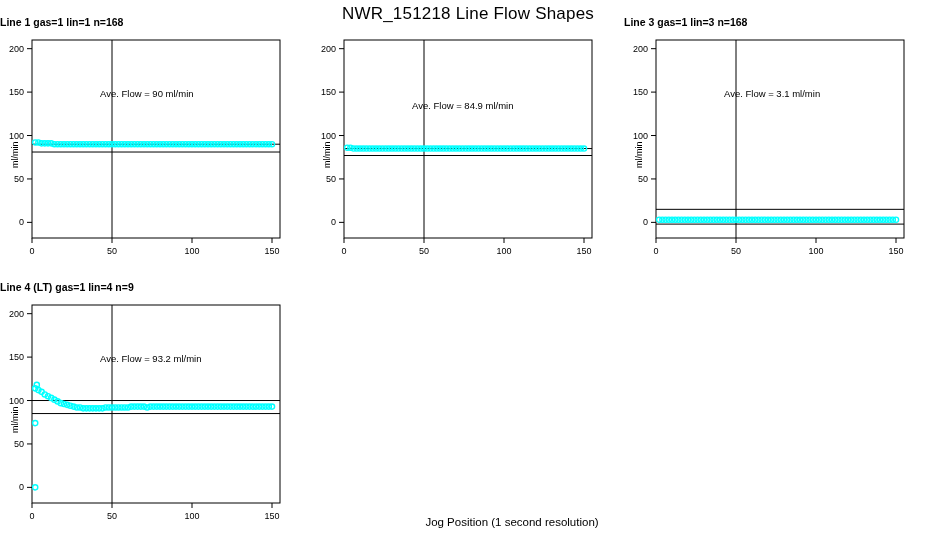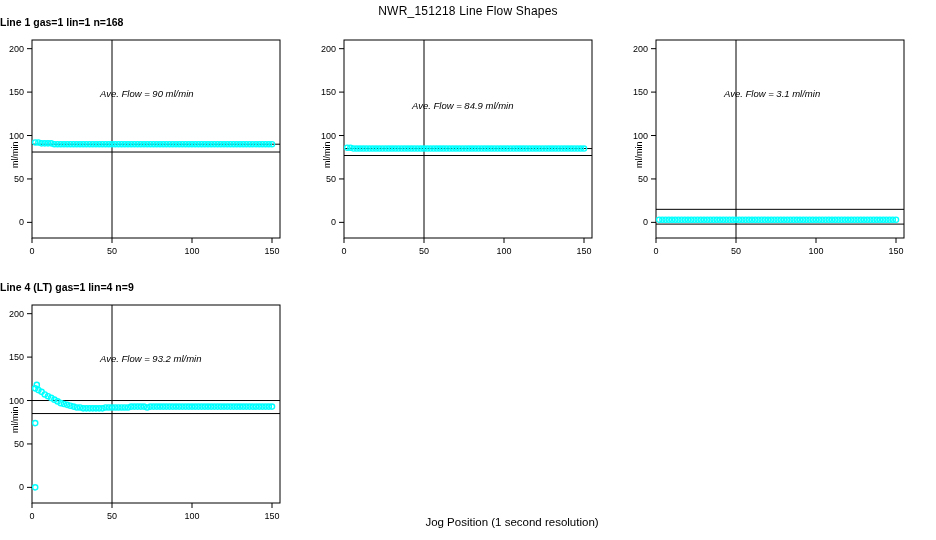--- a/index.html
+++ b/index.html
@@ -14,21 +14,21 @@
     color: #000000;
     position: relative;
     overflow: hidden;
   }
   .page-title {
     position: absolute;
     top: 4px;
     left: 0;
     width: 936px;
     text-align: center;
-    font-size: 12px;
+    font-size: 17px;
     letter-spacing: 0.2px;
   }
   .x-axis-title {
     position: absolute;
     top: 516px;
     left: 0;
     width: 936px;
     text-align: center;
     font-size: 11.5px;
     padding-left: 44px;
@@ -60,21 +60,20 @@
     left: -1px;
     top: 122px;
     transform: rotate(-90deg);
     transform-origin: left top;
     white-space: nowrap;
   }
   .annot {
     position: absolute;
     font-size: 9.5px;
     white-space: nowrap;
-    font-style: italic;
   }
   svg { display: block; }
   .tick-text {
     font-family: "Liberation Sans", sans-serif;
     font-size: 9px;
     fill: #000;
   }
 </style>
 </head>
 <body>
@@ -291,20 +290,21 @@
             <circle cx="230.4" cy="108.55263157894737" r="2.6" fill="none" stroke="#00FFFF" stroke-width="1.4"></circle>
             <circle cx="233.6" cy="108.55263157894737" r="2.6" fill="none" stroke="#00FFFF" stroke-width="1.4"></circle>
             <circle cx="236.8" cy="108.55263157894737" r="2.6" fill="none" stroke="#00FFFF" stroke-width="1.4"></circle>
             <circle cx="240" cy="108.55263157894737" r="2.6" fill="none" stroke="#00FFFF" stroke-width="1.4"></circle>
           </g>
         </svg>
         <div class="annot" style="left: 68px; top: 48px; margin-top: 12px;">Ave. Flow =  84.9 ml/min</div>
       </div>
     </div>
     <div class="panel" style="left: 624px; top: 0px;">
+      <div class="panel-title">Line 3 gas=1 lin=3 n=168</div>
       <div class="plot">
         <div class="axis-label-y" style="left: -22px; top: 128px;">ml/min</div>
         <svg width="290" height="224" viewBox="-34 -4 290 224" style="position: absolute; left: -34px; top: -4px;">
           <rect x="0" y="0" width="248" height="198" fill="none" stroke="#000" stroke-width="1"></rect>
           <line x1="-5" x2="0" y1="182.3684210526316" y2="182.3684210526316" stroke="#000"></line>
           <text x="-8" y="185.3684210526316" text-anchor="end" class="tick-text">0</text>
           <line x1="-5" x2="0" y1="138.94736842105263" y2="138.94736842105263" stroke="#000"></line>
           <text x="-8" y="141.94736842105263" text-anchor="end" class="tick-text">50</text>
           <line x1="-5" x2="0" y1="95.52631578947367" y2="95.52631578947367" stroke="#000"></line>
           <text x="-8" y="98.52631578947367" text-anchor="end" class="tick-text">100</text>

